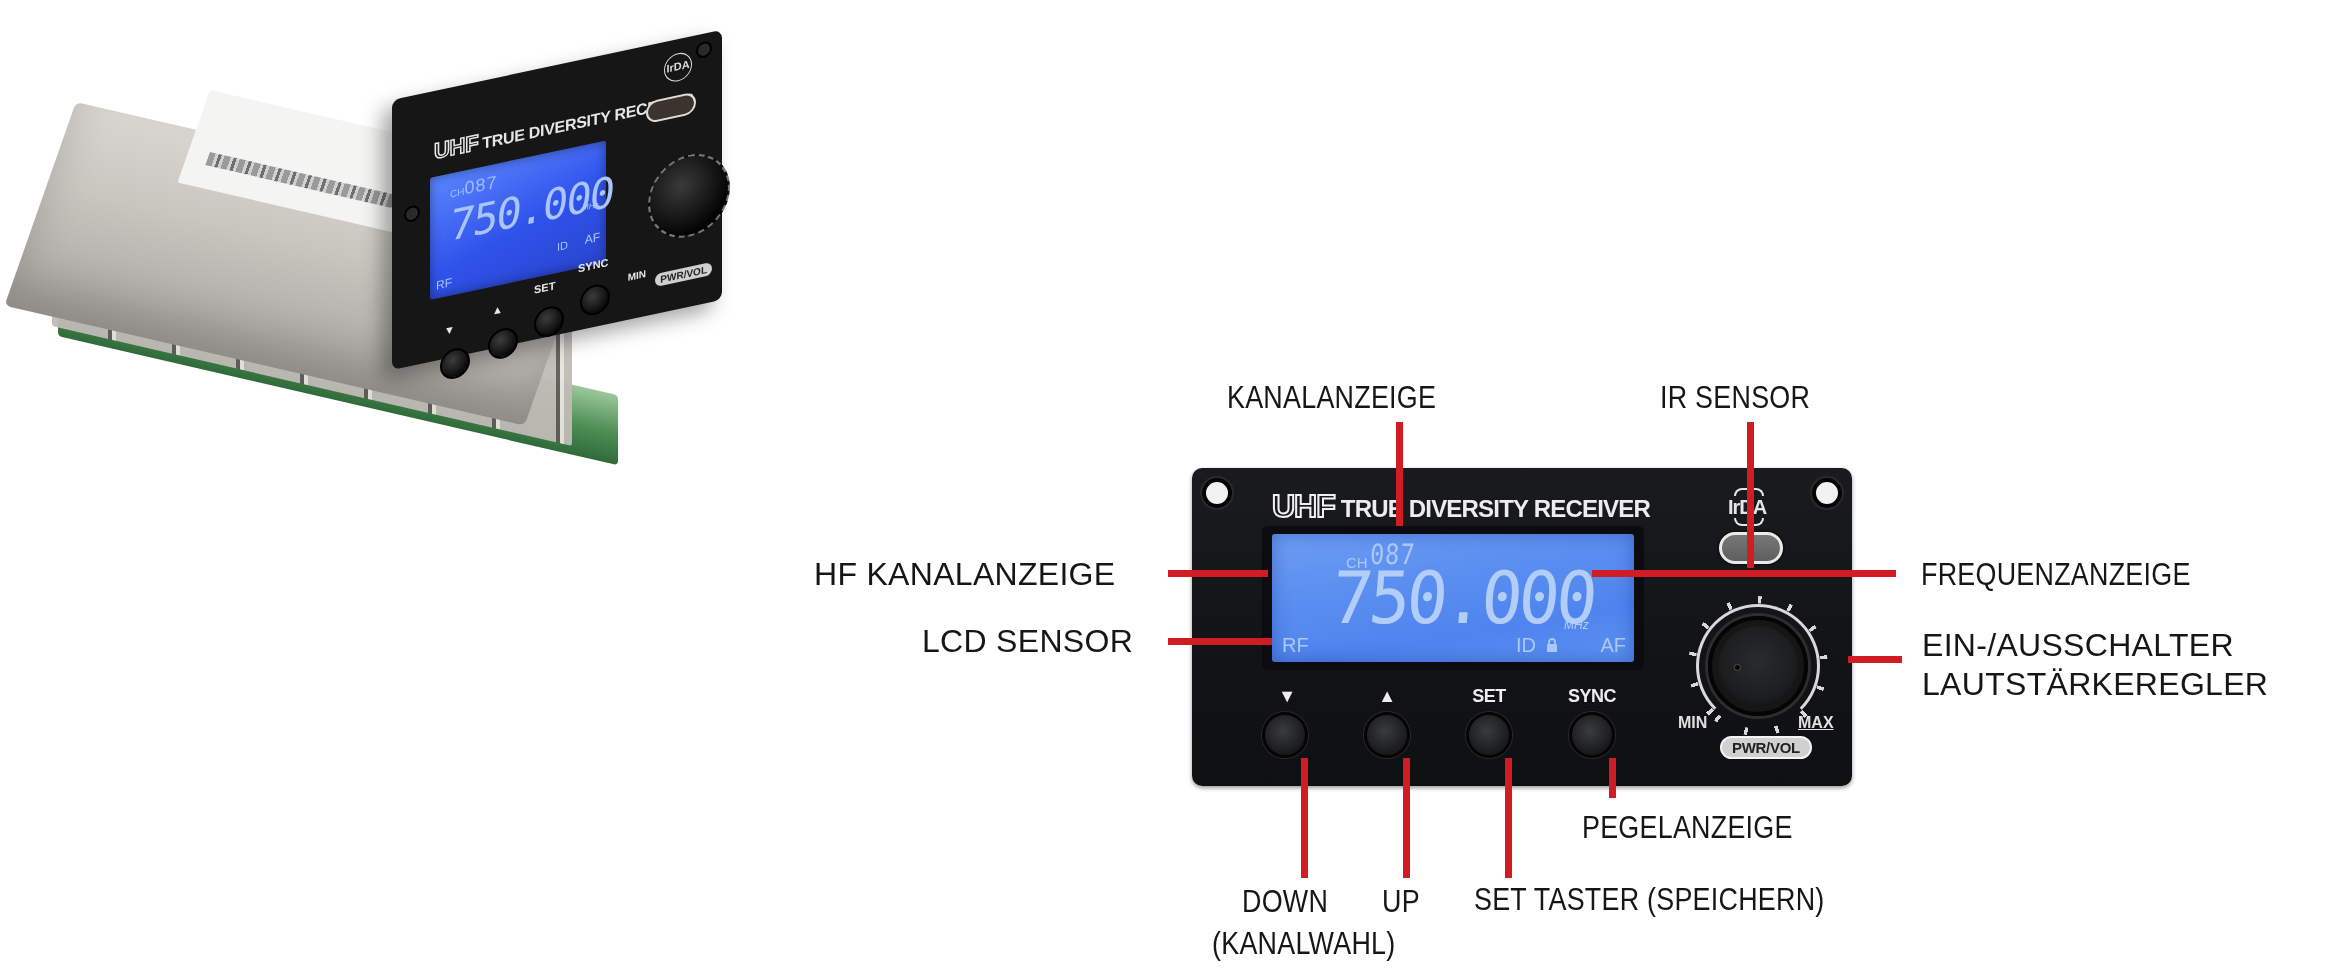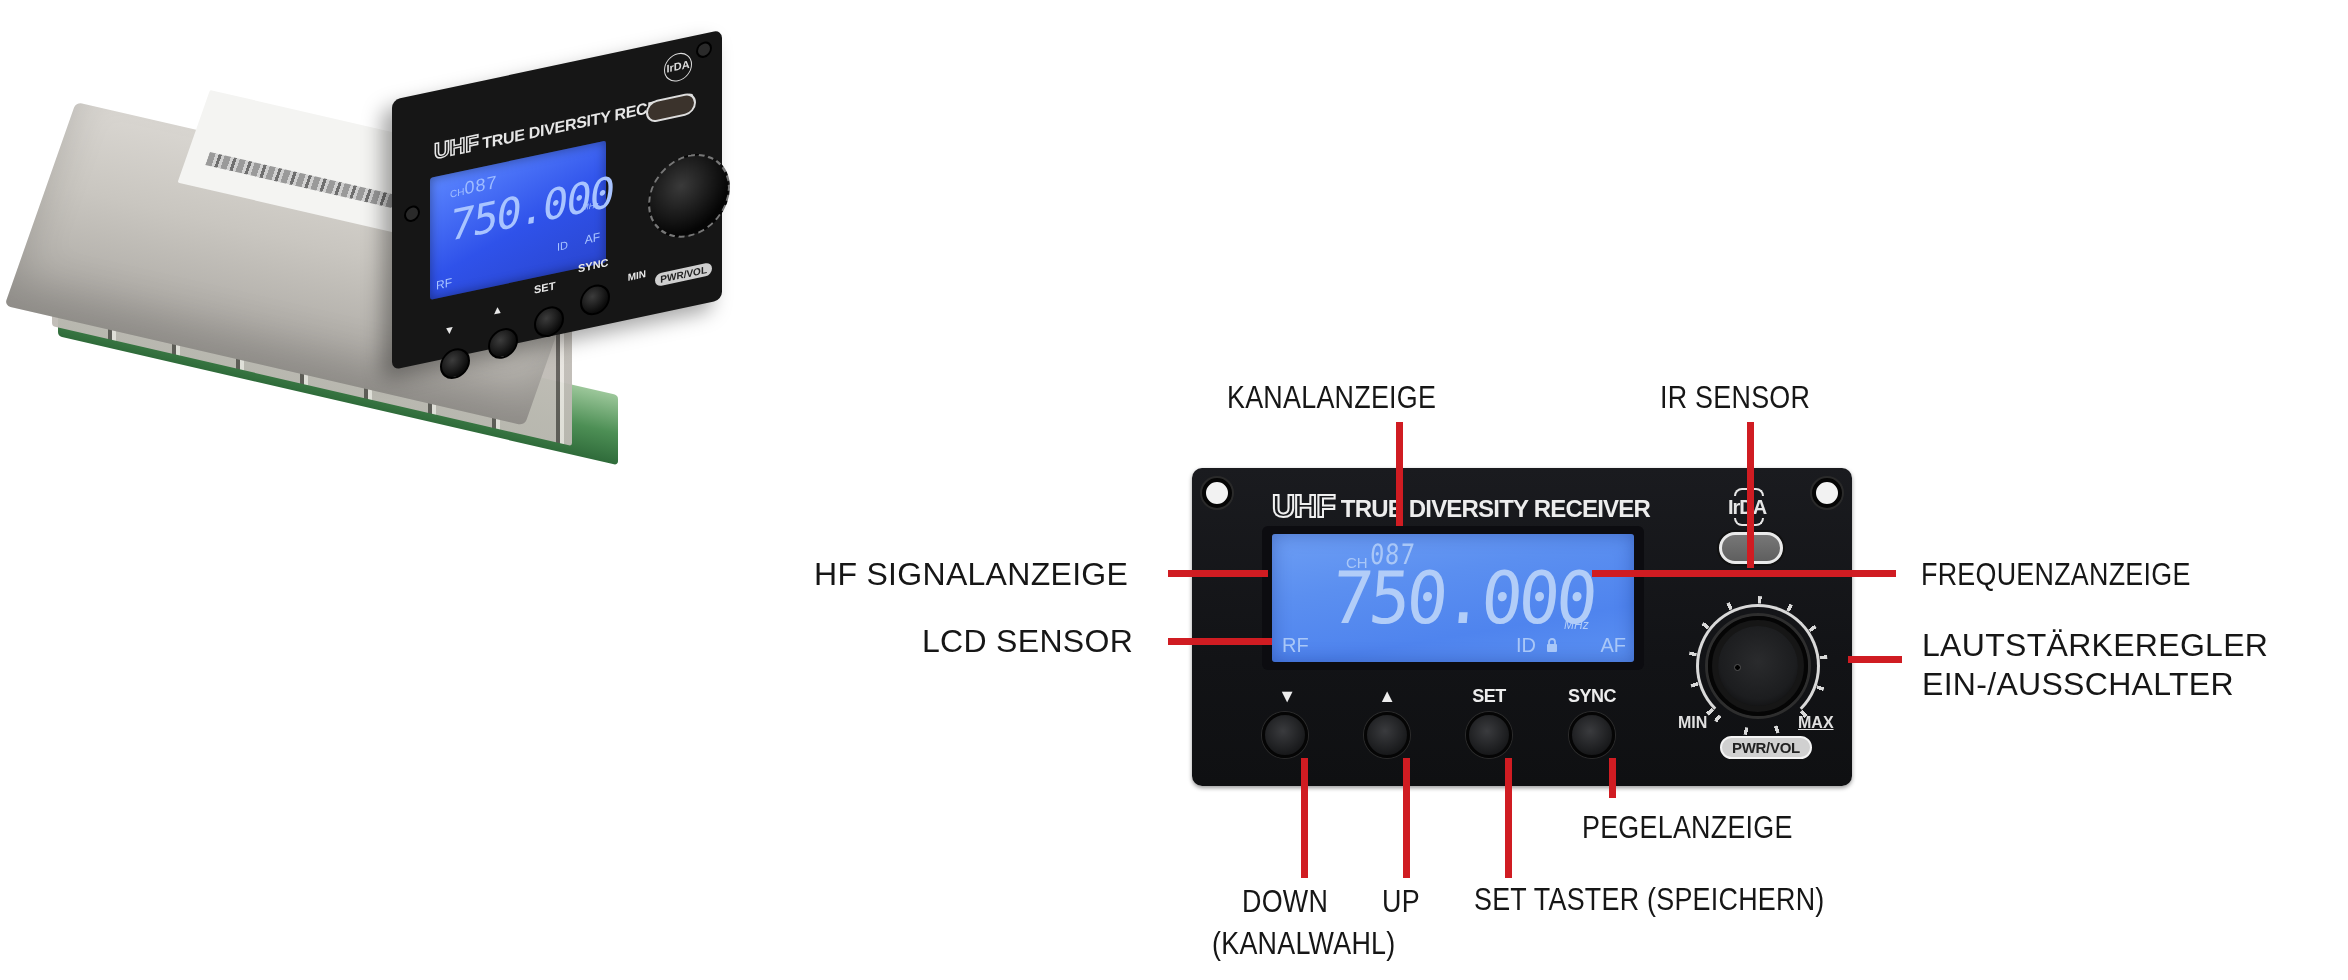--- a/index.html
+++ b/index.html
@@ -174,24 +174,24 @@
 <div class="line" style="left:1168px;top:638px;width:104px;height:7px"></div>
 <div class="line" style="left:1592px;top:570px;width:304px;height:7px"></div>
 <div class="line" style="left:1848px;top:656px;width:54px;height:7px"></div>
 <div class="line" style="left:1301px;top:758px;width:7px;height:120px"></div>
 <div class="line" style="left:1403px;top:758px;width:7px;height:120px"></div>
 <div class="line" style="left:1505px;top:758px;width:7px;height:120px"></div>
 <div class="line" style="left:1609px;top:758px;width:7px;height:40px"></div>
 
 <div class="lbl cond" style="left:1227px;top:378px">KANALANZEIGE</div>
 <div class="lbl cond" style="left:1660px;top:378px">IR SENSOR</div>
-<div class="lbl" style="left:814px;top:555px">HF SIGNALANZEIGE</div>
+<div class="lbl" style="left:814px;top:555px">HF KANALANZEIGE</div>
 <div class="lbl" style="left:922px;top:622px">LCD SENSOR</div>
 <div class="lbl cond" style="left:1921px;top:555px">FREQUENZANZEIGE</div>
 <div class="lbl" style="left:1922px;top:626px">
+  <div>EIN-/AUSSCHALTER</div>
   <div>LAUTSTÄRKEREGLER</div>
-  <div>EIN-/AUSSCHALTER</div>
 </div>
 <div class="lbl cond" style="left:1582px;top:808px">PEGELANZEIGE</div>
 <div class="lbl cond" style="left:1242px;top:882px">DOWN</div>
 <div class="lbl cond" style="left:1382px;top:882px">UP</div>
 <div class="lbl cond" style="left:1212px;top:924px">(KANALWAHL)</div>
 <div class="lbl cond" style="left:1474px;top:880px">SET TASTER (SPEICHERN)</div>
 
 </body></html>

